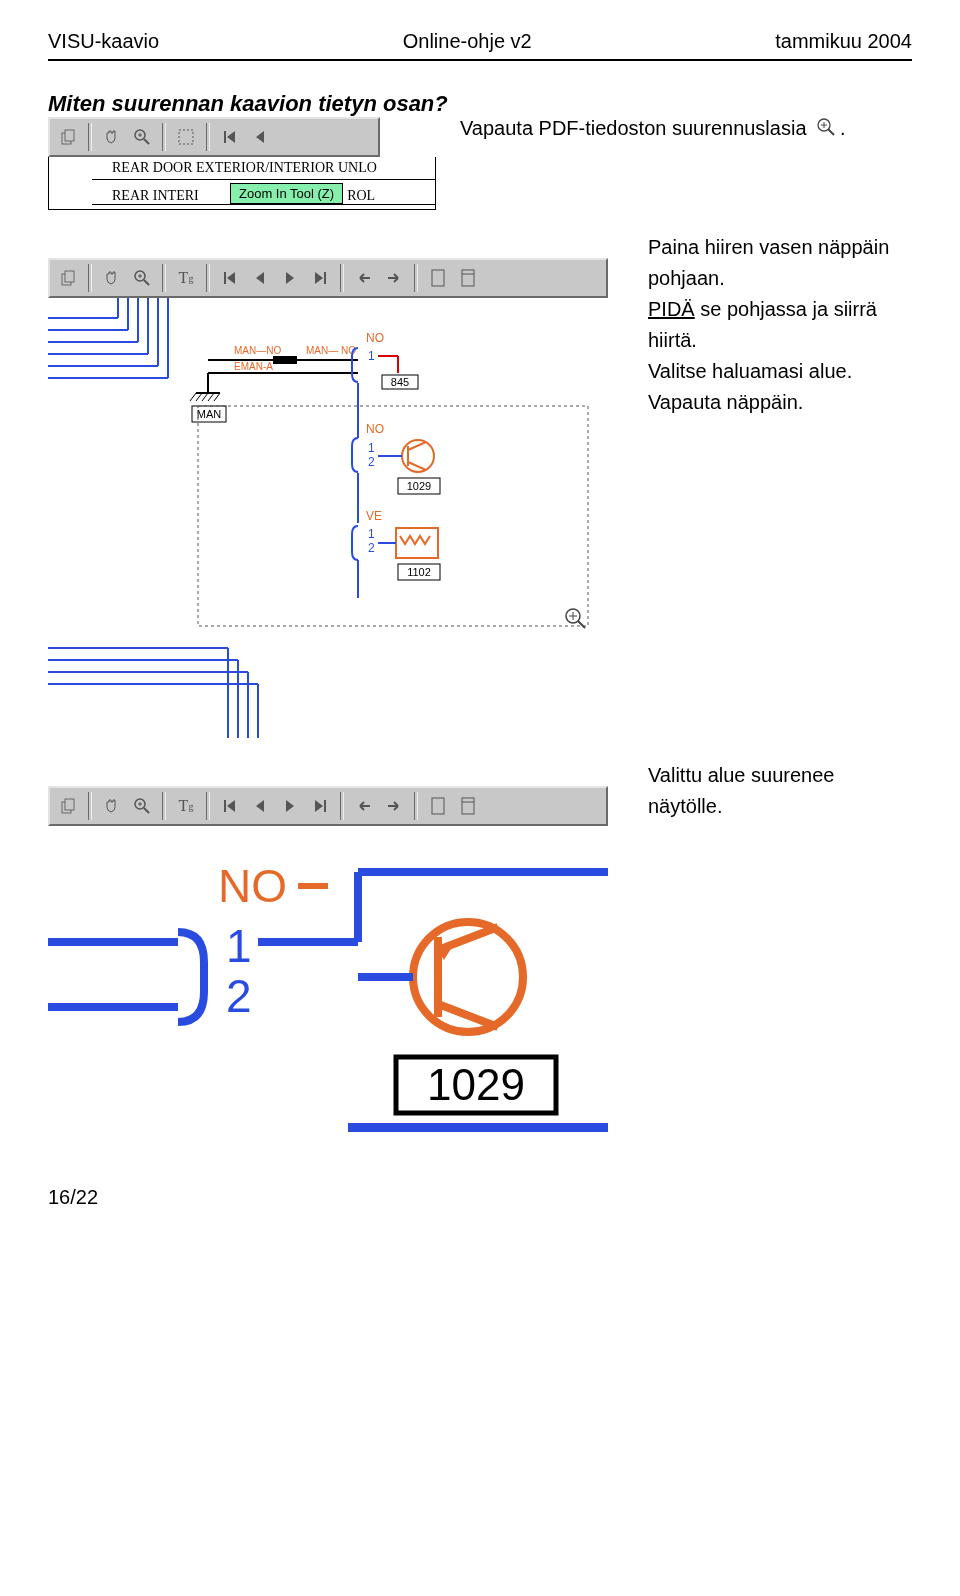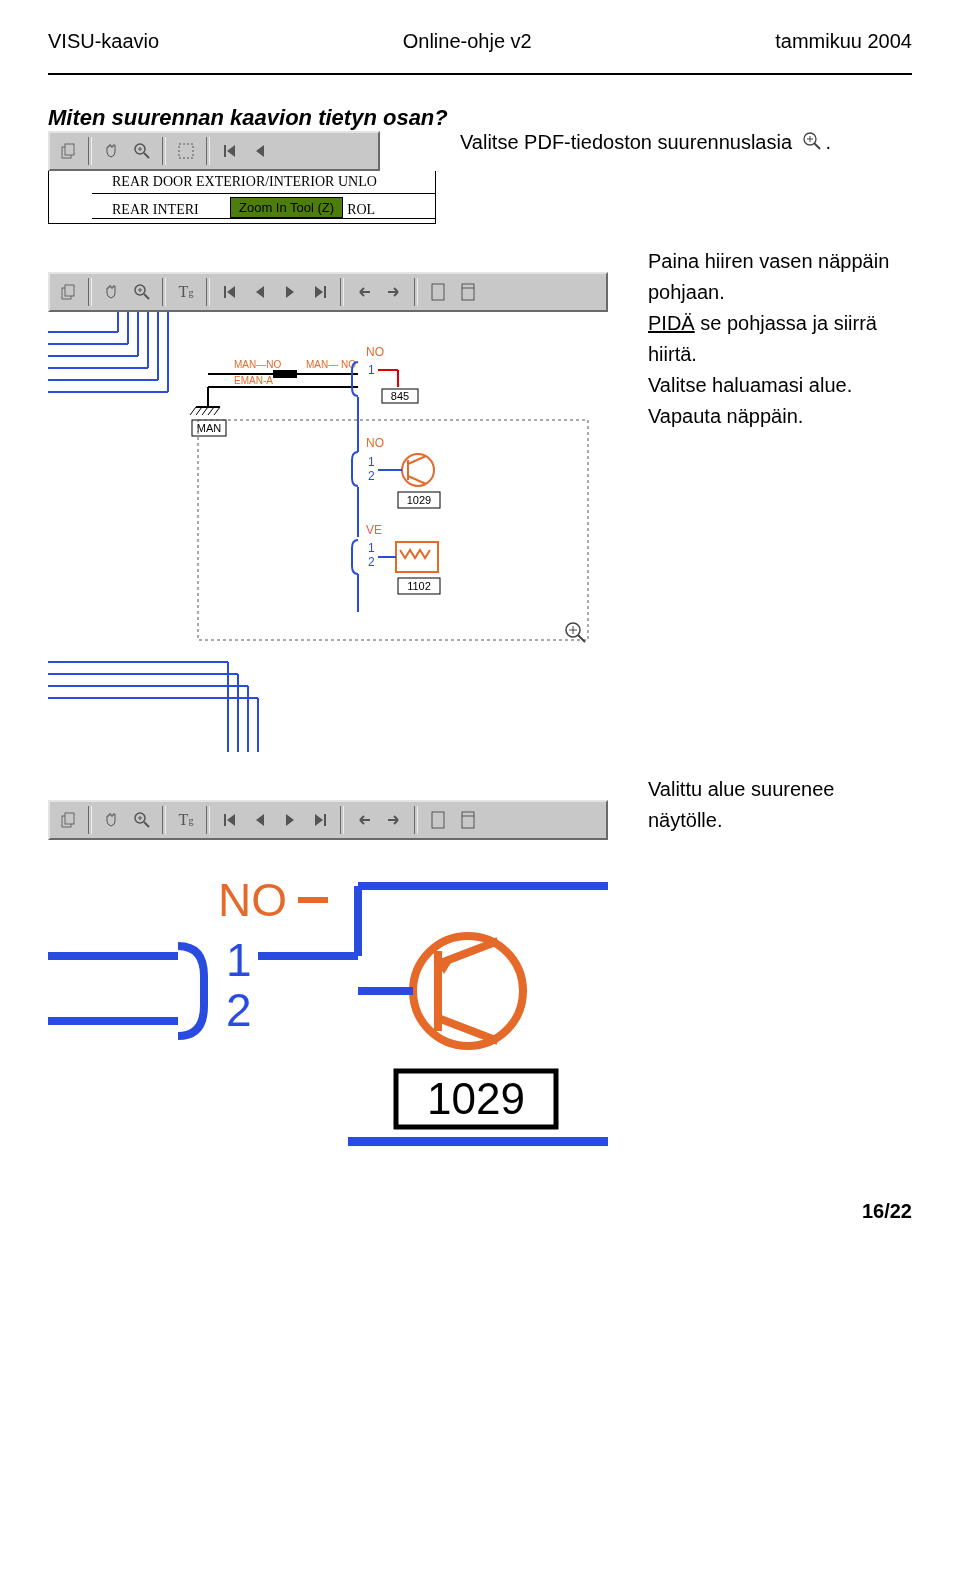--- a/index.html
+++ b/index.html
@@ -11,21 +11,21 @@
     width: 960px;
   }
   .page {
     padding: 30px 48px 0 48px;
     box-sizing: border-box;
   }
   .header-row {
     display: flex;
     justify-content: space-between;
     font-size: 20px;
-    margin-bottom: 20px;
+    margin-bottom: 6px;
   }
   .hr {
     height: 2px;
     background: #000;
     margin-bottom: 30px;
   }
   .title {
     font-style: italic;
     font-weight: bold;
     font-size: 22px;
@@ -101,21 +101,21 @@
     font-family: "Times New Roman", serif;
     font-size: 14px;
     display: flex;
     align-items: flex-end;
   }
   .tp-left {
     padding-left: 20px;
     width: 118px;
   }
   .tooltip-box {
-    background: #4d7c0f;
+    background: #86efac;
     border: 1px solid #000;
     font-family: Arial, sans-serif;
     font-size: 13px;
     padding: 2px 8px;
   }
   .tp-right {
     padding-left: 4px;
   }
   
   .section2 {
@@ -143,25 +143,24 @@
     display: flex;
     align-items: center;
     gap: 6px;
     margin-top: 26px;
   }
   .zoomed-block {
     margin-top: 6px;
     width: 560px;
   }
   .footer {
-    text-align: right;
+    text-align: left;
     font-size: 20px;
     margin-top: 50px;
     margin-bottom: 20px;
-    font-weight: bold;
   }
   
   .diagram-svg {
     display: block;
   }
 </style>
 </head>
 <body>
 
 <div class="page">
@@ -222,21 +221,21 @@
         <div class="tooltip-row">
           <span class="tp-left">REAR INTERI</span>
           <span class="tooltip-box">Zoom In Tool (Z)</span>
           <span class="tp-right">ROL</span>
         </div>
         <div style="height:4px"></div>
       </div>
     </div>
 
     <div class="intro-text">
-      <span>Valitse PDF-tiedoston suurennuslasia</span>
+      <span>Vapauta PDF-tiedoston suurennuslasia</span>
       <span class="magnifier">
         <svg width="20" height="20">
             <circle cx="8" cy="8" r="6" fill="none" stroke="#444" stroke-width="1.3"></circle>
             <line x1="12" y1="12" x2="18" y2="18" stroke="#444" stroke-width="2"></line>
             <line x1="5" y1="8" x2="11" y2="8" stroke="#444"></line>
             <line x1="8" y1="5" x2="8" y2="11" stroke="#444"></line>
           </svg>
       </span><span>.</span>
     </div>
   </div>

